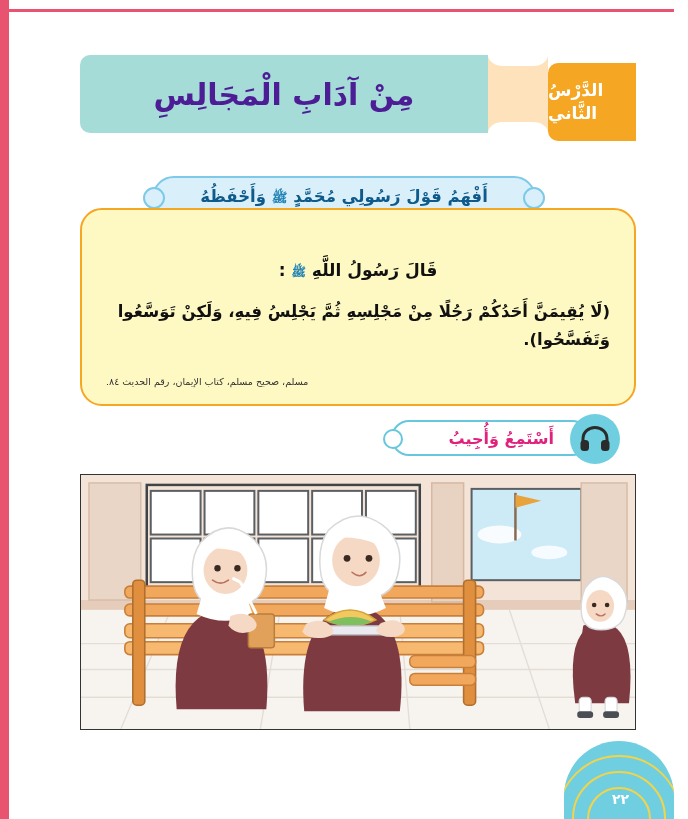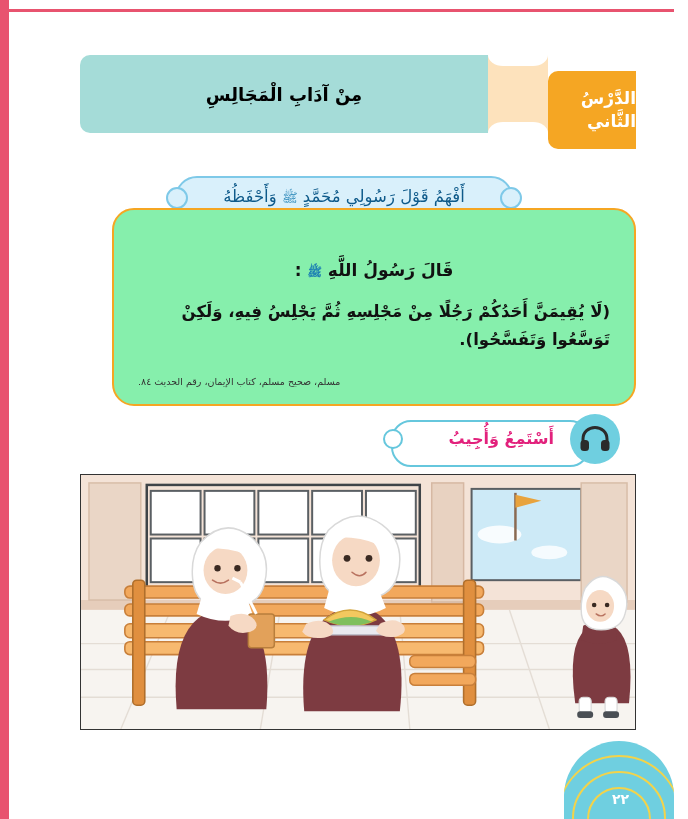--- a/index.html
+++ b/index.html
@@ -43,29 +43,29 @@
   
   .lesson-header {
     position: absolute;
     top: 55px;
     left: 80px;
     right: 52px;
     height: 78px;
   }
   .lesson-tab {
     position: absolute;
-    right: 0; top: 16px;
+    right: 0; top: 8px;
     width: 88px;
     height: 78px;
     background: #f5a623;
     border-radius: 10px 0 0 10px;
     color: #ffffff;
     display: flex;
     flex-direction: column;
-    align-items: flex-start;
+    align-items: flex-end;
     justify-content: center;
     line-height: 1.35;
     font-size: 17px;
     font-weight: bold;
     box-sizing: border-box;
   }
   .lesson-tab-mid {
     position: absolute;
     right: 88px; top: 0;
     width: 60px;
@@ -90,43 +90,43 @@
     position: absolute;
     left: 0;
     right: 148px;
     top: 0;
     height: 78px;
     background: #a5dcd8;
     border-radius: 10px 0 0 10px;
     display: flex;
     align-items: center;
     justify-content: center;
-    color: #000000;
-    font-size: 18px;
+    color: #4c1d95;
+    font-size: 30px;
     font-weight: bold;
     letter-spacing: 0.5px;
   }
 
   
   .pill-wrap {
     position: absolute;
     top: 176px;
     left: 0; right: 0;
     display: flex;
     justify-content: center;
   }
   .pill {
     position: relative;
     background: #d9f0fb;
     border: 2px solid #7ec9e8;
     border-radius: 22px;
     padding: 9px 46px;
     color: #0e5a8a;
     font-size: 16.5px;
-    font-weight: normal;
+    font-weight: bold;
     white-space: nowrap;
   }
   .pill .sallam {
     color: #1c7fb3;
     font-size: 13px;
   }
   .pill::before, .pill::after {
     content: "";
     position: absolute;
     top: 9px;
@@ -142,22 +142,21 @@
   
   .hadith-frame {
     position: absolute;
     top: 208px;
     left: 80px;
     right: 52px;
     height: 198px;
     border: 2.5px solid #f5a623;
     border-radius: 22px;
     box-sizing: border-box;
-    background: #86efac;
-    margin-left: 32px;
+    background: #fef9c3;
   }
   .hadith-inner {
     position: absolute;
     top: 50px;
     left: 24px;
     right: 24px;
     text-align: center;
     color: #111111;
   }
   .hadith-line1 {
@@ -191,21 +190,21 @@
     right: 52px;
     height: 48px;
   }
   .listen-pill {
     position: absolute;
     right: 46px;
     top: 6px;
     background: #ffffff;
     border: 2px solid #66c7dd;
     border-radius: 20px;
-    padding: 7px 34px 17px 56px;
+    padding: 7px 34px 6px 56px;
     color: #e2217c;
     font-size: 16px;
     font-weight: bold;
     white-space: nowrap;
   }
   .listen-pill::before, .listen-pill::after {
     content: "";
     position: absolute;
     top: 7px;
     width: 16px;

